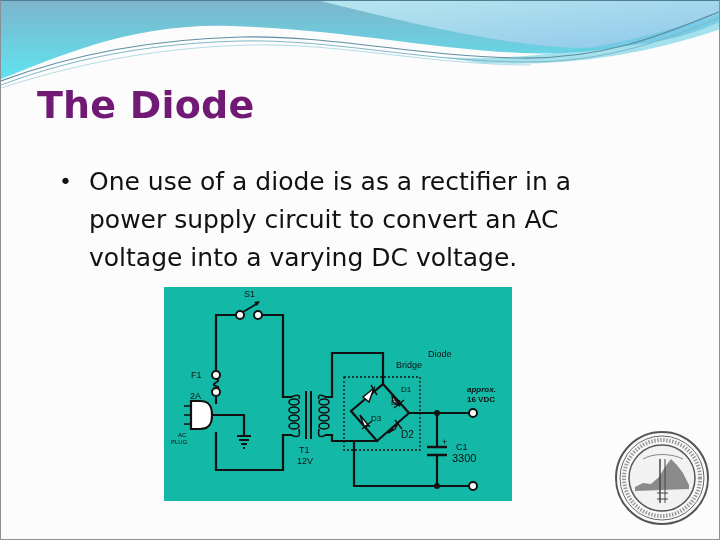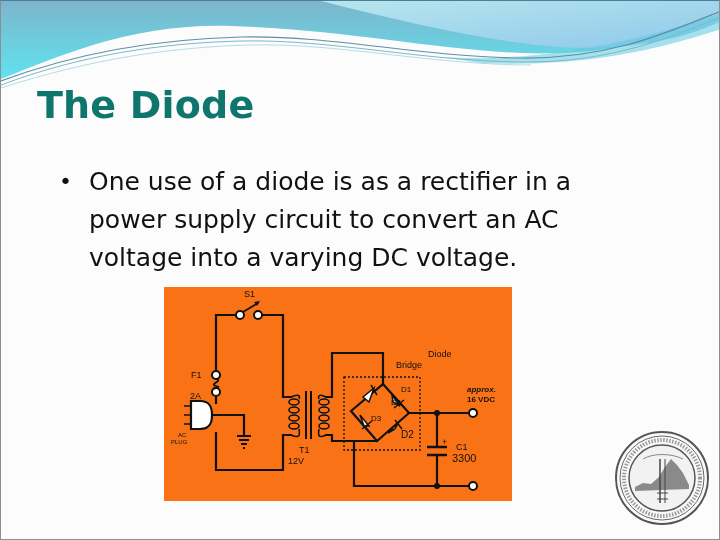--- a/index.html
+++ b/index.html
@@ -9,34 +9,34 @@
     font-family: "DejaVu Sans", "Liberation Sans", sans-serif;
   }
   .slide {
     position: absolute; left: 0; top: 0; width: 718px; height: 538px;
     border: 1px solid #8a8f96; border-top: 1px solid #4f7d93;
     background: #fcfcfc; overflow: hidden;
   }
   .header-waves { position: absolute; left: 0; top: 0; width: 720px; height: 90px; }
   .title {
     position: absolute; left: 36px; top: 82px;
-    font-size: 38px; font-weight: bold; color: #0f766e;
+    font-size: 38px; font-weight: bold; color: #701a75;
     letter-spacing: 0.2px; margin: 0;
   }
   .bullet-block {
     position: absolute; left: 58px; top: 162px; width: 560px;
     font-size: 25px; line-height: 38px; color: #111;
   }
   .bullet-dot {
     position: absolute; left: 0; top: 0; font-size: 22px;
   }
   .bullet-text { display: block; margin-left: 30px; }
   .circuit {
     position: absolute; left: 163px; top: 286px; width: 348px; height: 214px;
-    background: #f97316;
+    background: #14b8a6;
   }
   .circuit-svg { position: absolute; left: 0; top: 0; }
   .lbl {
     position: absolute; font-family: "Liberation Sans", sans-serif;
     font-size: 9px; color: #111; line-height: 10px; white-space: nowrap;
   }
   .lbl.small { font-size: 6px; line-height: 7px; text-align: right; }
   .lbl.bold { font-weight: bold; }
   .seal { position: absolute; left: 612px; top: 428px; width: 98px; height: 98px; }
 </style>
@@ -162,21 +162,21 @@
         <line x1="263" y1="168" x2="283" y2="168"></line>
       </g>
     </svg>
 
     <span class="lbl" style="left:80px;top:2px;">S1</span>
     <span class="lbl" style="left:27px;top:83px;">F1</span>
     <span class="lbl" style="left:26px;top:94px;margin-top:10px;">2A</span>
     <span class="lbl small" style="left:14px;top:145px;">AC</span>
     <span class="lbl small" style="left:7px;top:152px;">PLUG</span>
     <span class="lbl" style="left:135px;top:158px;">T1</span>
-    <span class="lbl" style="left:124px;top:169px;">12V</span>
+    <span class="lbl" style="left:133px;top:169px;">12V</span>
     <span class="lbl" style="left:232px;top:62px;padding-left:32px;">Diode</span>
     <span class="lbl" style="left:232px;top:73px;">Bridge</span>
     <span class="lbl small" style="left:237px;top:99px;font-size:8px;">D1</span>
     <span class="lbl small" style="left:237px;top:144px;font-size:10px;">D2</span>
     <span class="lbl small" style="left:207px;top:128px;font-size:8px;">D3</span>
     <span class="lbl small" style="left:207px;top:112px;font-size:8px;margin-left:20px;">D4</span>
     <span class="lbl bold" style="left:303px;top:98px;font-size:8px;font-style:italic;">approx.</span>
     <span class="lbl bold" style="left:303px;top:108px;font-size:8px;">16 VDC</span>
     <span class="lbl" style="left:278px;top:150px;">+</span>
     <span class="lbl" style="left:292px;top:155px;">C1</span>

